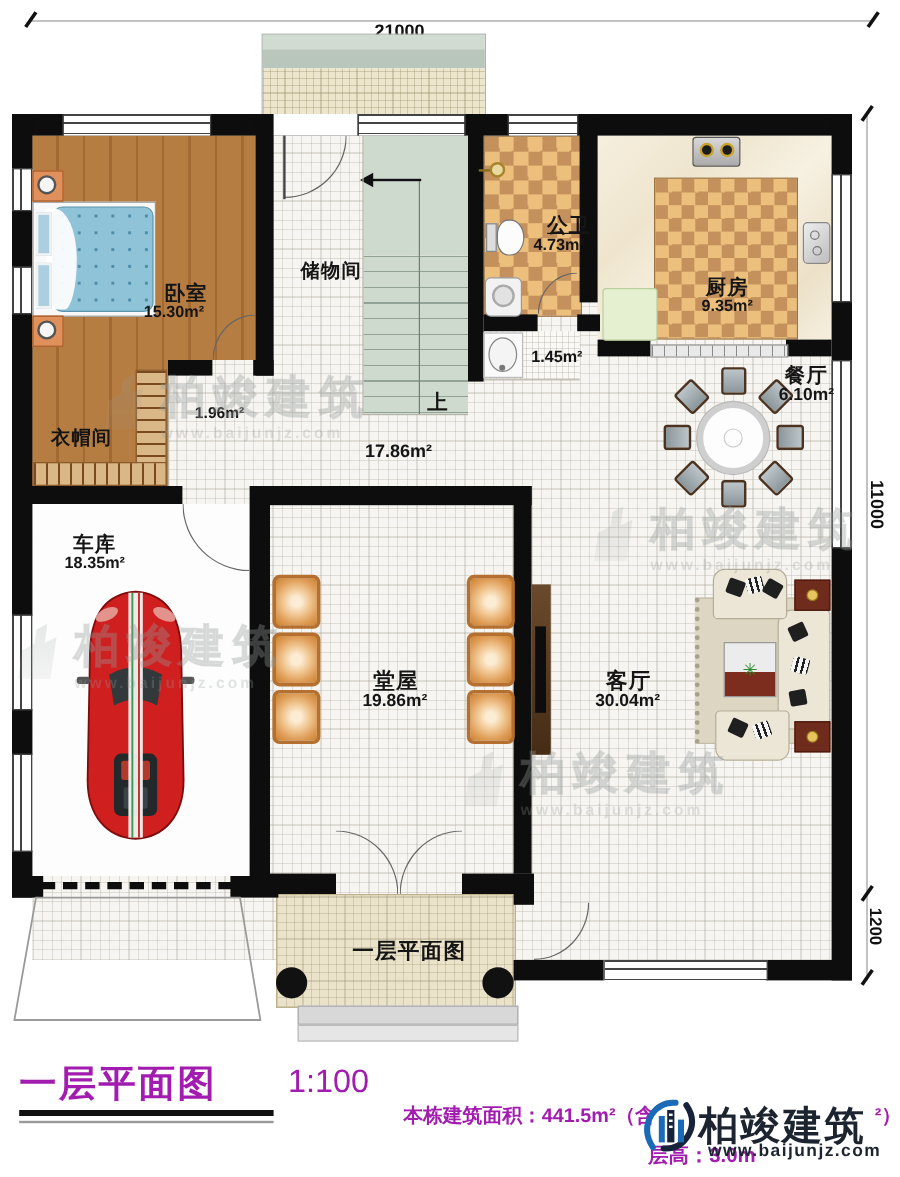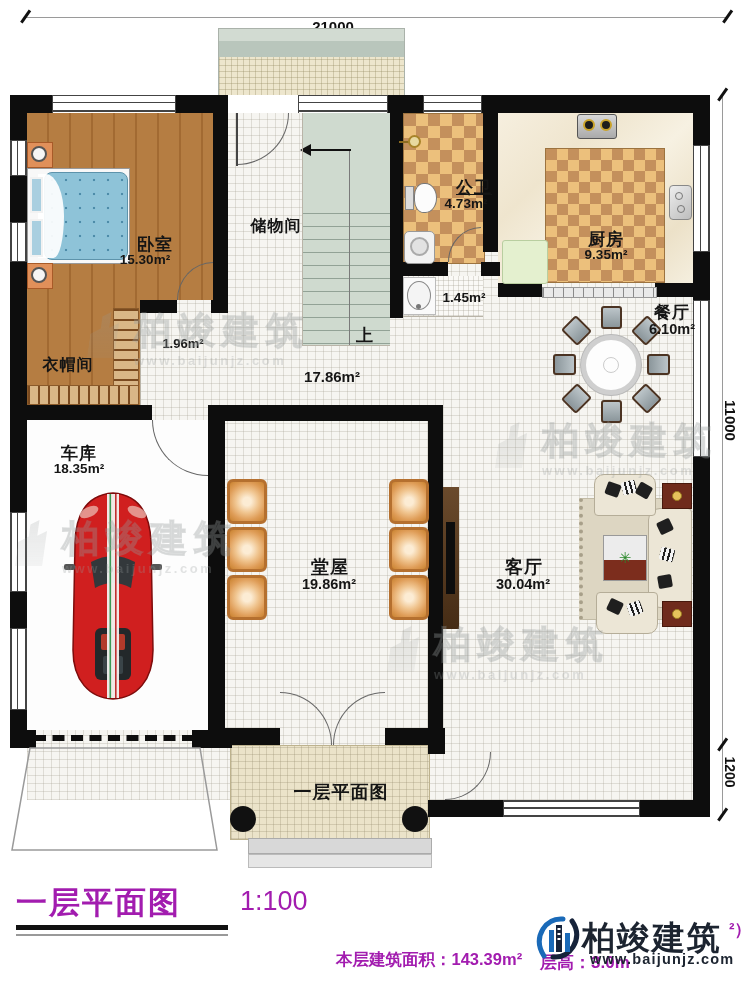--- a/index.html
+++ b/index.html
@@ -293,22 +293,22 @@
     <div>
         <div class="wm-text">柏竣建筑</div>
          <div class="wm-url">www.baijunjz.com</div>
       </div>
   </div>
 
   <div class="tb" style="left:16px;top:882px;font-size:31px;letter-spacing:2px;">一层平面图</div>
   <div class="abs" style="left:16px;top:925px;width:212px;height:5px;background:#111;"></div>
   <div class="abs" style="left:16px;top:934px;width:212px;height:2px;background:#999;"></div>
   <div class="tb" style="left:240px;top:886px;font-size:27px;font-weight:normal;">1:100</div>
+  <div class="tb" style="left:336px;top:919px;font-size:16.5px;">本栋建筑面积：441.5m²（含</div>
   <div class="tb" style="left:729px;top:919px;font-size:16.5px;">²）</div>
-  <div class="tb" style="left:336px;top:949px;font-size:16.5px;">本层建筑面积：143.39m²</div>
   <div class="tb" style="left:540px;top:951px;font-size:17px;">层高：3.0m</div>
 
   <svg class="abs" style="left:536px;top:914px;" width="44" height="48" viewBox="0 0 44 48">
     <path d="M8 42 Q-1 28 7 15 Q14 4 27 5" fill="none" stroke="#1a6ab8" stroke-width="5" stroke-linecap="round"></path>
     <path d="M36 7 Q45 20 37 33 Q30 44 17 43" fill="none" stroke="#16233a" stroke-width="5" stroke-linecap="round"></path>
     <rect x="13" y="16" width="5" height="22" fill="#1a6ab8"></rect>
     <rect x="20" y="11" width="6" height="27" fill="#16233a"></rect>
     <rect x="29" y="19" width="5" height="19" fill="#1a6ab8"></rect>
     <rect x="21.5" y="14" width="3" height="2" fill="#fff"></rect>
       <rect x="21.5" y="19" width="3" height="2" fill="#fff"></rect>

